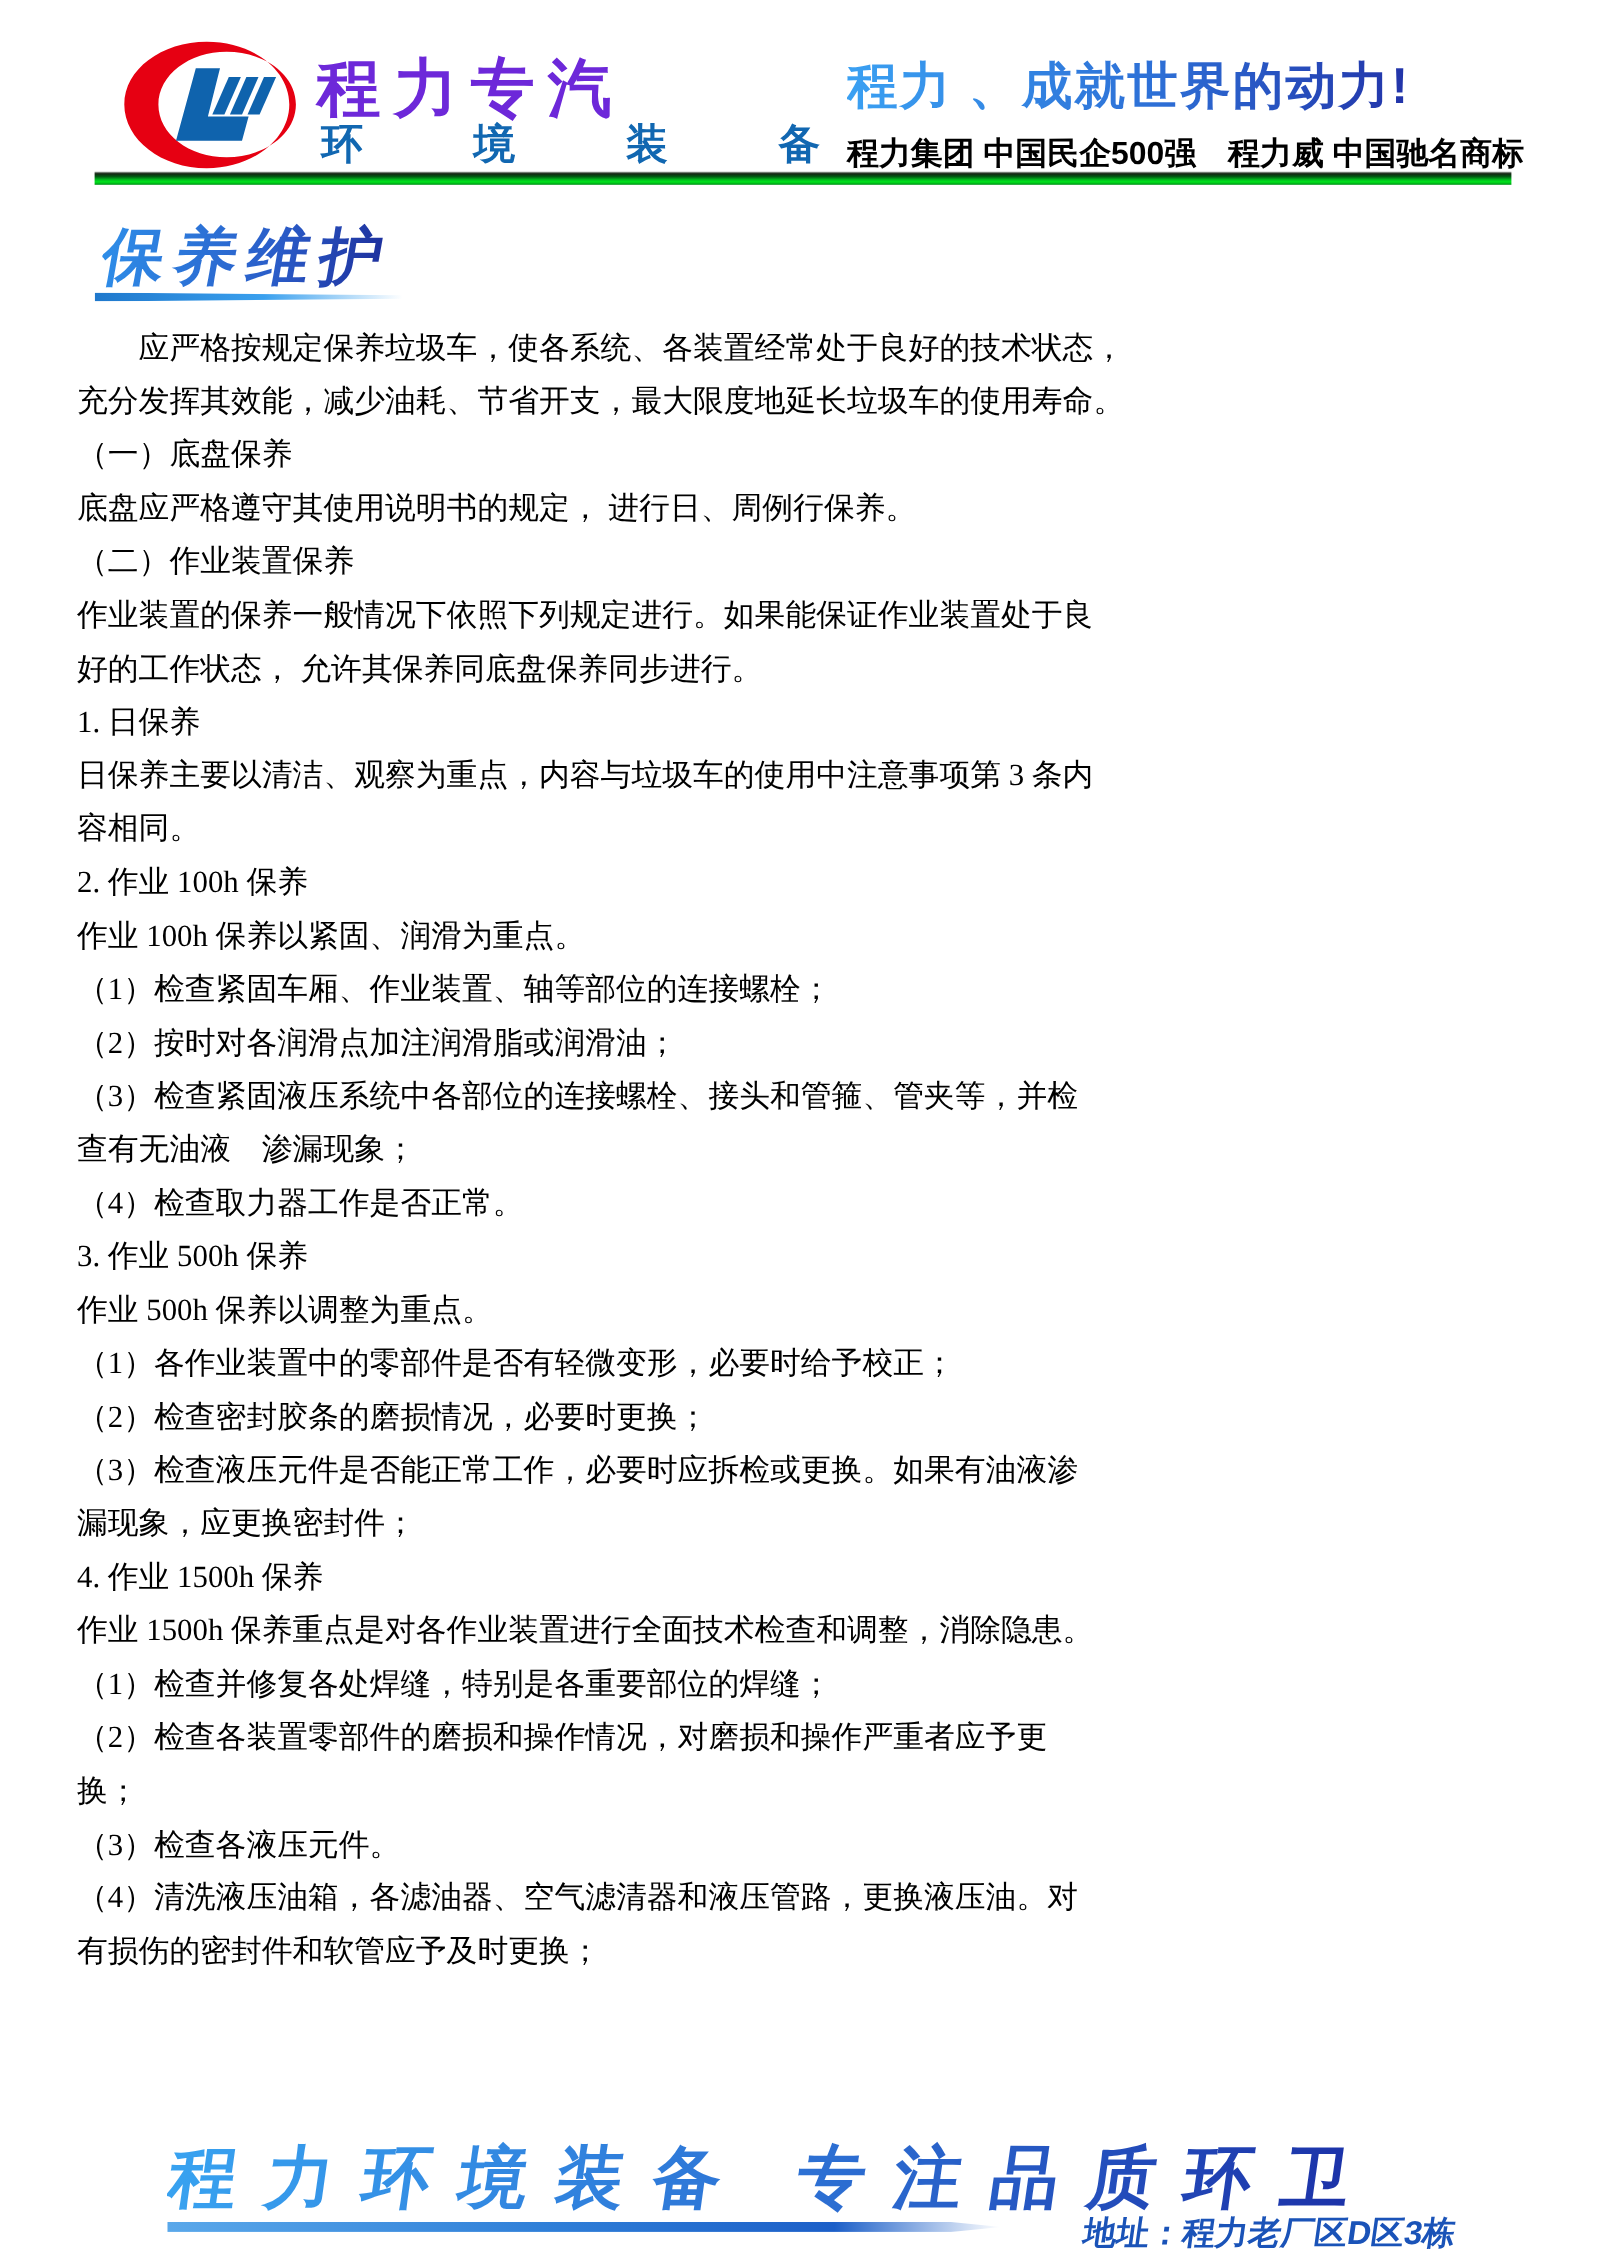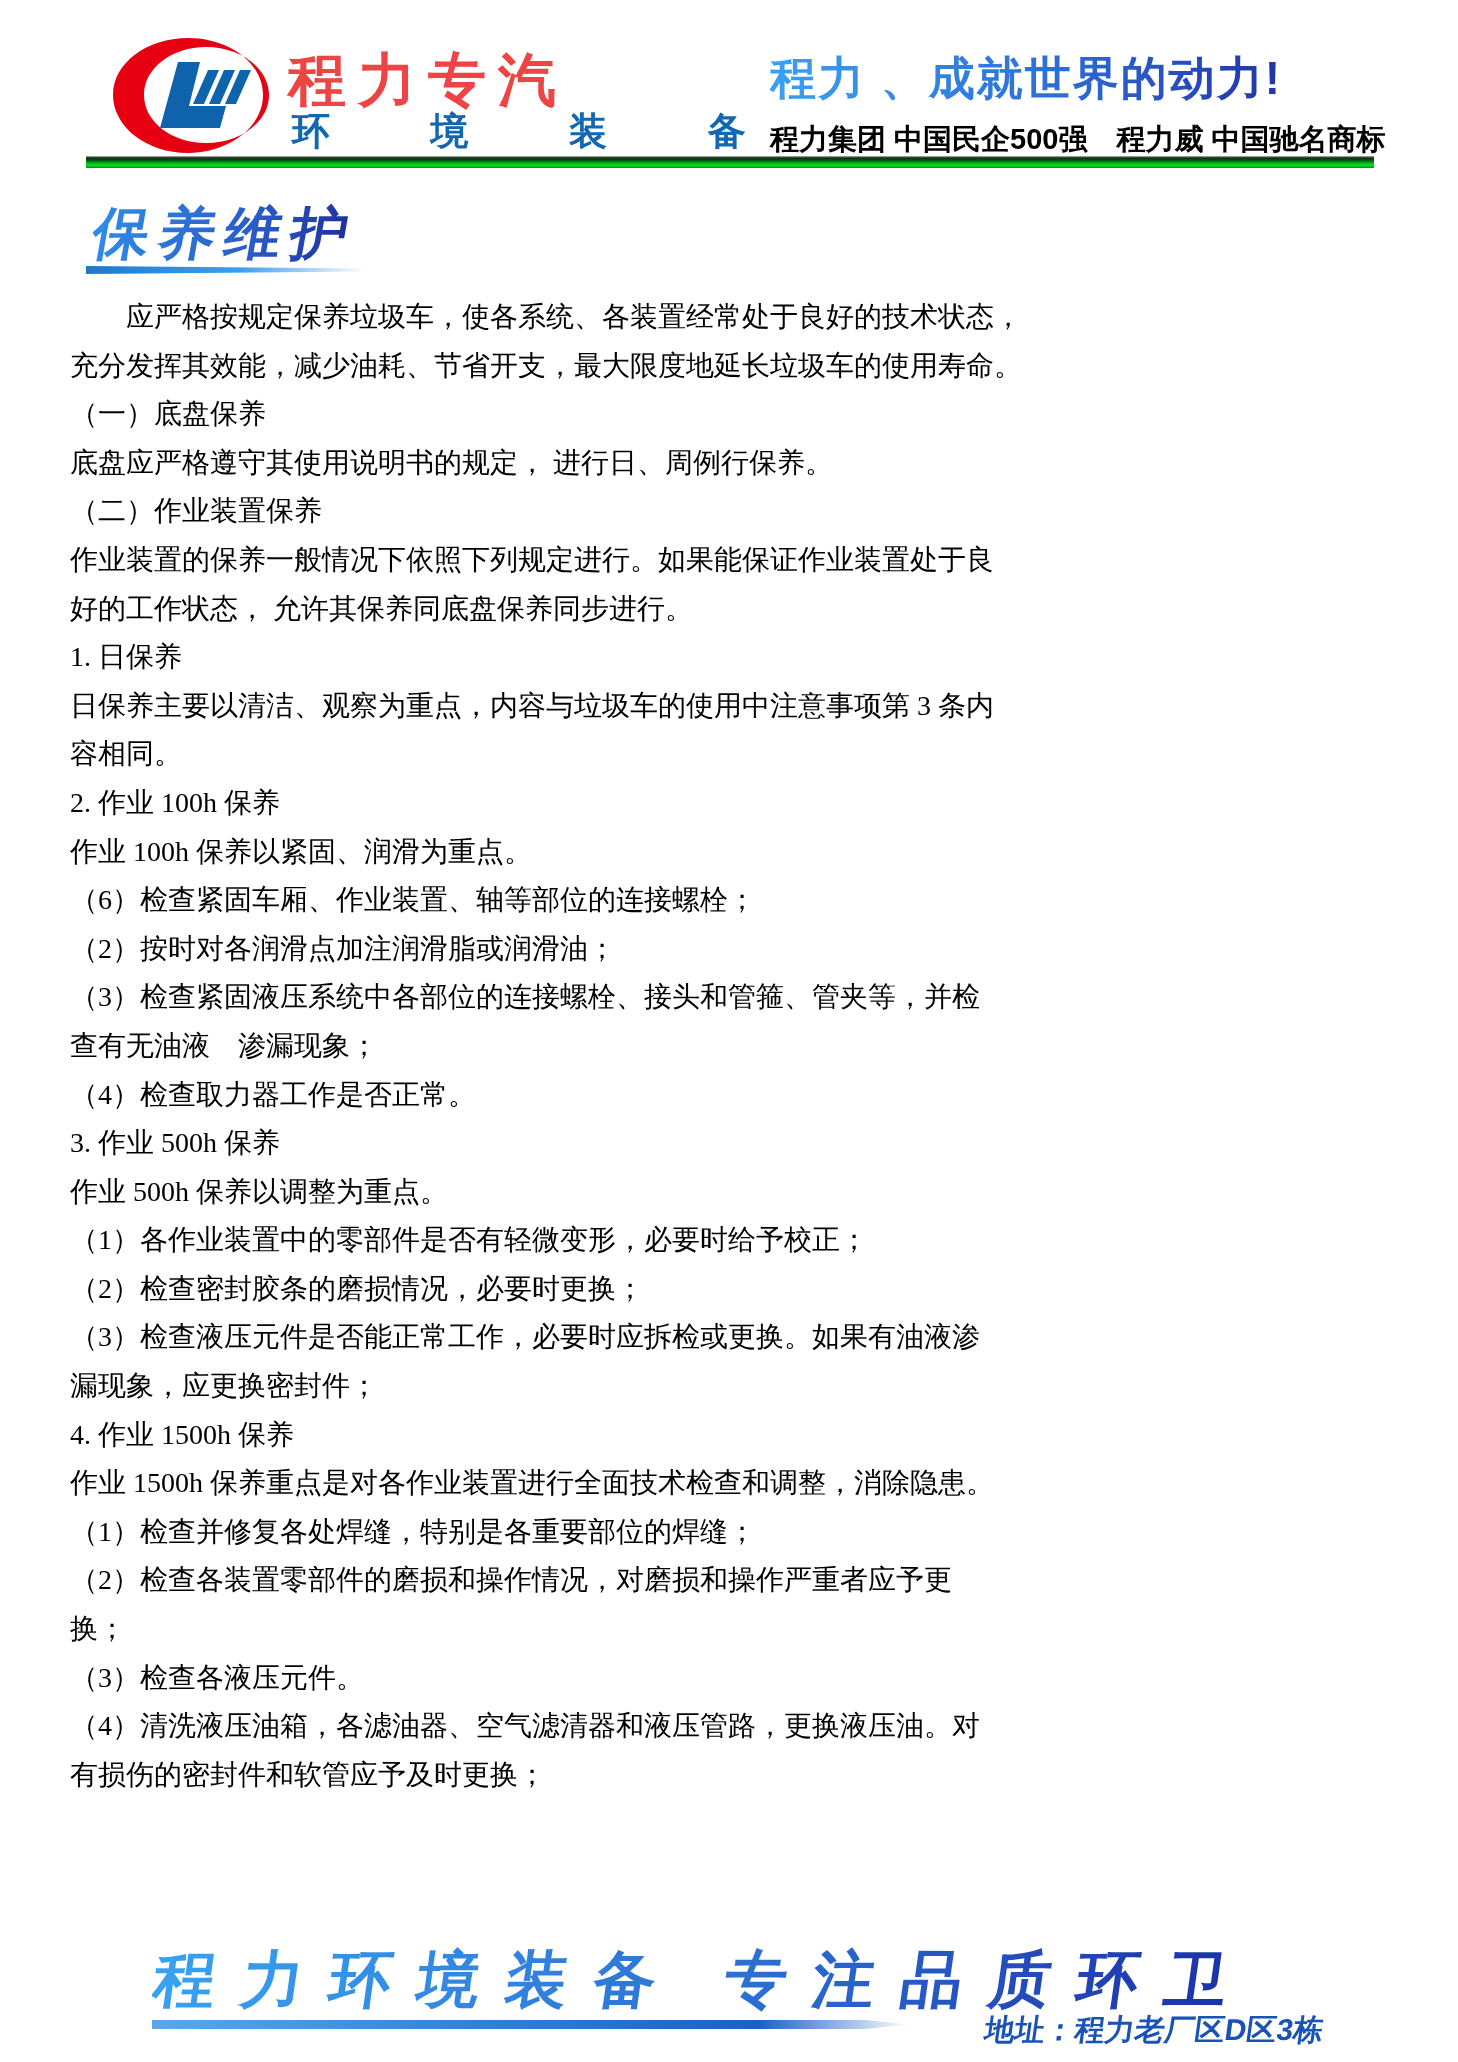--- a/index.html
+++ b/index.html
@@ -10,21 +10,21 @@
     background:#ffffff;
     overflow:hidden;
     font-family:"Liberation Sans","DejaVu Sans",sans-serif;
   }
 
   
   .logo-mark{position:absolute;left:88px;top:34px;width:210px;height:124px;}
   .brand-main{
     position:absolute;left:288px;top:42px;
     font-size:58px;font-weight:900;letter-spacing:12px;
-    color:#ef4444;white-space:pre;
+    color:#6d28d9;white-space:pre;
   }
   .brand-sub{
     position:absolute;left:292px;top:106px;
     font-size:38px;font-weight:700;letter-spacing:45px;
     color:#1167b1;white-space:pre;
   }
   .slogan-group{position:absolute;left:770px;top:48px;width:612px;text-align:left;}
   .slogan{
     display:inline-block;
     font-size:46px;font-weight:900;letter-spacing:2px;white-space:pre;
@@ -138,21 +138,21 @@
       <div class="body-line">（一）底盘保养</div>
       <div class="body-line">底盘应严格遵守其使用说明书的规定， 进行日、周例行保养。</div>
       <div class="body-line">（二）作业装置保养</div>
       <div class="body-line">作业装置的保养一般情况下依照下列规定进行。如果能保证作业装置处于良</div>
       <div class="body-line">好的工作状态， 允许其保养同底盘保养同步进行。</div>
       <div class="body-line">1. 日保养</div>
       <div class="body-line">日保养主要以清洁、观察为重点，内容与垃圾车的使用中注意事项第 3 条内</div>
       <div class="body-line">容相同。</div>
       <div class="body-line">2. 作业 100h 保养</div>
       <div class="body-line">作业 100h 保养以紧固、润滑为重点。</div>
-      <div class="body-line">（6）检查紧固车厢、作业装置、轴等部位的连接螺栓；</div>
+      <div class="body-line">（1）检查紧固车厢、作业装置、轴等部位的连接螺栓；</div>
       <div class="body-line">（2）按时对各润滑点加注润滑脂或润滑油；</div>
       <div class="body-line">（3）检查紧固液压系统中各部位的连接螺栓、接头和管箍、管夹等，并检</div>
       <div class="body-line">查有无油液　渗漏现象；</div>
       <div class="body-line">（4）检查取力器工作是否正常。</div>
       <div class="body-line">3. 作业 500h 保养</div>
       <div class="body-line">作业 500h 保养以调整为重点。</div>
       <div class="body-line">（1）各作业装置中的零部件是否有轻微变形，必要时给予校正；</div>
       <div class="body-line">（2）检查密封胶条的磨损情况，必要时更换；</div>
       <div class="body-line">（3）检查液压元件是否能正常工作，必要时应拆检或更换。如果有油液渗</div>
       <div class="body-line">漏现象，应更换密封件；</div>

